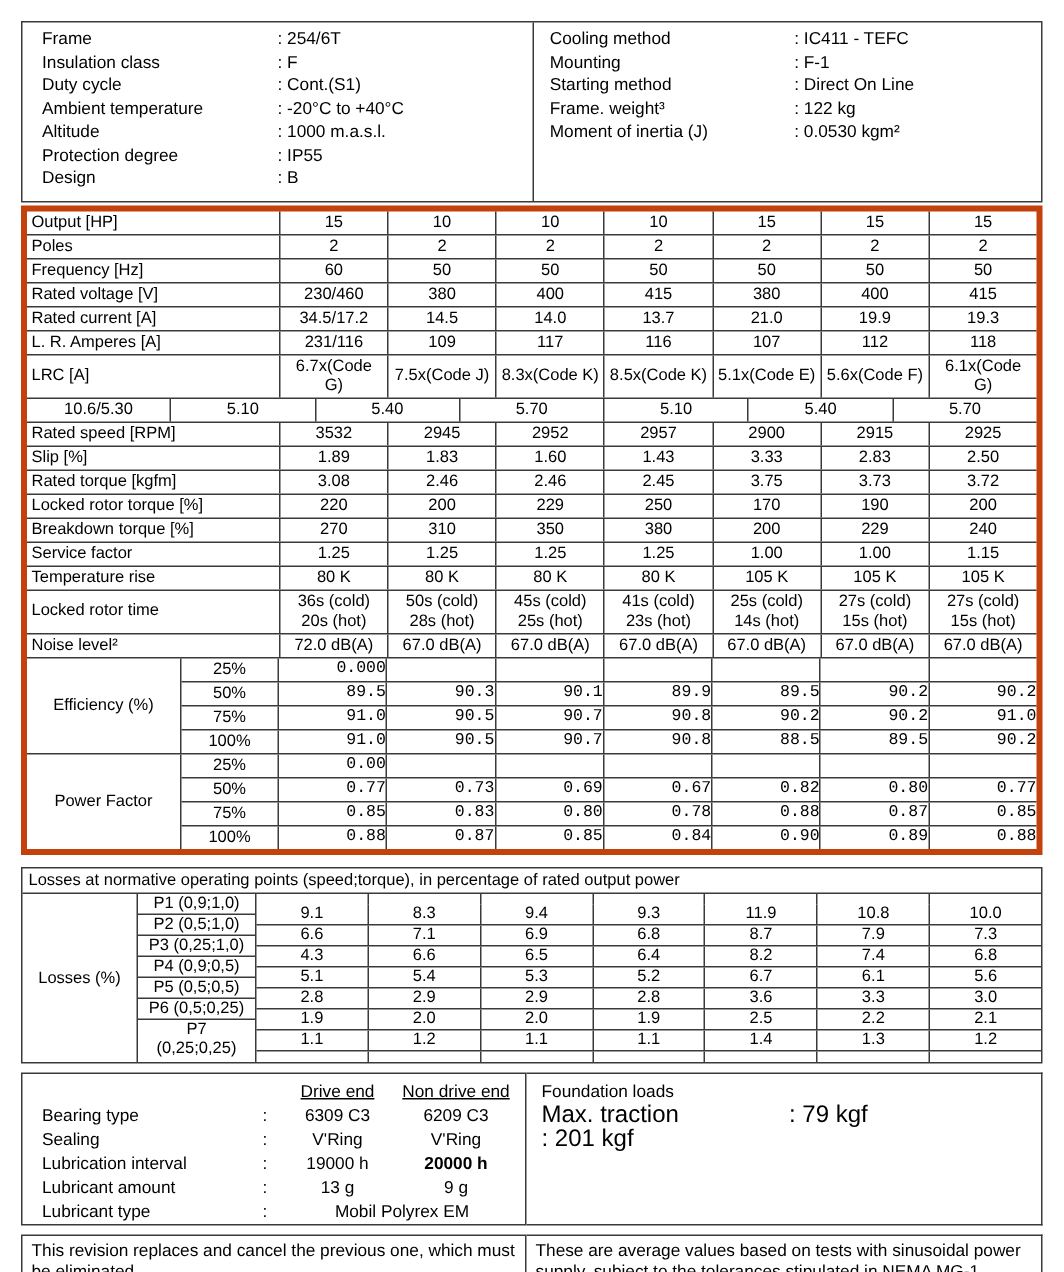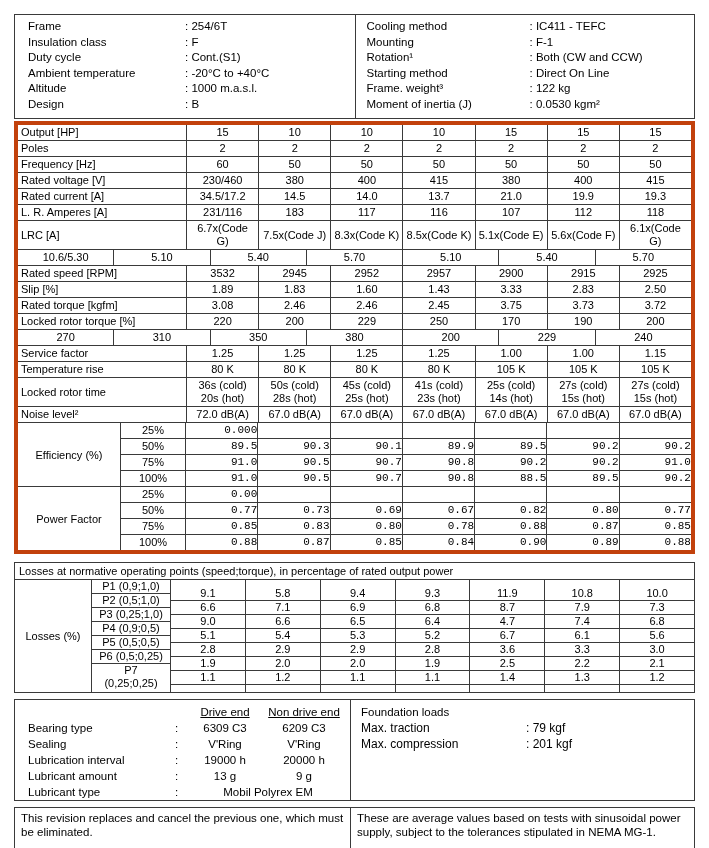--- a/index.html
+++ b/index.html
@@ -89,21 +89,21 @@
     padding: 4px 2px 6px 10px; height: 102px;
   }
   .b-row { display: flex; line-height: 16px; font-size: 11.5px; }
   .b-label { width: 147px; flex: 0 0 auto; }
   .b-colon { width: 14px; flex: 0 0 auto; }
   .b-de { width: 72px; flex: 0 0 auto; text-align: center; }
   .b-nde { width: 86px; flex: 0 0 auto; text-align: center; }
   .b-span { width: 158px; flex: 0 0 auto; text-align: center; }
   .b-underline { text-decoration: underline; }
   .f-title { line-height: 16px; font-size: 11.5px; }
-  .f-row { display: flex; line-height: 16px; font-size: 12px; }
+  .f-row { display: flex; line-height: 16px; font-size: 16px; }
   .f-label { width: 165px; flex: 0 0 auto; }
 
   
   .notes-row { display: flex; margin-top: 6px; }
   .note-box {
     border: 1px solid #3a3a3a; padding: 3px 6px 4px 6px;
     line-height: 14px; font-size: 11.5px; height: 56px;
   }
   .note-box.left { width: 337px; flex: 0 0 auto; }
   .note-box.right { flex: 1; border-left: none; }
@@ -129,36 +129,36 @@
         </div>
         <div class="info-row">
           <div class="info-label">Ambient temperature</div>
           <div class="info-value">: -20°C to +40°C</div>
         </div>
         <div class="info-row">
           <div class="info-label">Altitude</div>
           <div class="info-value">: 1000 m.a.s.l.</div>
         </div>
         <div class="info-row">
+          <div class="info-label">Protection degree</div>
+          <div class="info-value">: IP55</div>
+        </div>
+        <div class="info-row">
           <div class="info-label">Design</div>
           <div class="info-value">: B</div>
         </div>
       </div>
     <div class="info-col right" id="info-right">
         <div class="info-row">
           <div class="info-label">Cooling method</div>
           <div class="info-value">: IC411 - TEFC</div>
         </div>
         <div class="info-row">
           <div class="info-label">Mounting</div>
           <div class="info-value">: F-1</div>
-        </div>
-        <div class="info-row">
-          <div class="info-label">Rotation¹</div>
-          <div class="info-value">: Both (CW and CCW)</div>
         </div>
         <div class="info-row">
           <div class="info-label">Starting method</div>
           <div class="info-value">: Direct On Line</div>
         </div>
         <div class="info-row">
           <div class="info-label">Frame. weight³</div>
           <div class="info-value">: 122 kg</div>
         </div>
         <div class="info-row">
@@ -215,21 +215,21 @@
         <div class="t-cell">14.5</div>
         <div class="t-cell">14.0</div>
         <div class="t-cell">13.7</div>
         <div class="t-cell">21.0</div>
         <div class="t-cell">19.9</div>
         <div class="t-cell">19.3</div>
       </div>
       <div class="t-row">
         <div class="t-label">L. R. Amperes [A]</div>
         <div class="t-cell">231/116</div>
-        <div class="t-cell">183</div>
+        <div class="t-cell">109</div>
         <div class="t-cell">117</div>
         <div class="t-cell">116</div>
         <div class="t-cell">107</div>
         <div class="t-cell">112</div>
         <div class="t-cell">118</div>
       </div>
       <div class="t-row">
         <div class="t-label">LRC [A]</div>
         <div class="t-cell">6.7x(Code
 G)</div>
@@ -284,20 +284,21 @@
         <div class="t-label">Locked rotor torque [%]</div>
         <div class="t-cell">220</div>
         <div class="t-cell">200</div>
         <div class="t-cell">229</div>
         <div class="t-cell">250</div>
         <div class="t-cell">170</div>
         <div class="t-cell">190</div>
         <div class="t-cell">200</div>
       </div>
       <div class="t-row">
+        <div class="t-label">Breakdown torque [%]</div>
         <div class="t-cell">270</div>
         <div class="t-cell">310</div>
         <div class="t-cell">350</div>
         <div class="t-cell">380</div>
         <div class="t-cell">200</div>
         <div class="t-cell">229</div>
         <div class="t-cell">240</div>
       </div>
       <div class="t-row">
         <div class="t-label">Service factor</div>
@@ -457,42 +458,42 @@
             <div class="lv-cell"></div>
             <div class="lv-cell"></div>
             <div class="lv-cell"></div>
             <div class="lv-cell"></div>
             <div class="lv-cell"></div>
             <div class="lv-cell"></div>
             <div class="lv-cell"></div>
           </div>
           <div class="lv-row">
             <div class="lv-cell">9.1</div>
-            <div class="lv-cell">5.8</div>
+            <div class="lv-cell">8.3</div>
             <div class="lv-cell">9.4</div>
             <div class="lv-cell">9.3</div>
             <div class="lv-cell">11.9</div>
             <div class="lv-cell">10.8</div>
             <div class="lv-cell">10.0</div>
           </div>
           <div class="lv-row">
             <div class="lv-cell">6.6</div>
             <div class="lv-cell">7.1</div>
             <div class="lv-cell">6.9</div>
             <div class="lv-cell">6.8</div>
             <div class="lv-cell">8.7</div>
             <div class="lv-cell">7.9</div>
             <div class="lv-cell">7.3</div>
           </div>
           <div class="lv-row">
-            <div class="lv-cell">9.0</div>
+            <div class="lv-cell">4.3</div>
             <div class="lv-cell">6.6</div>
             <div class="lv-cell">6.5</div>
             <div class="lv-cell">6.4</div>
-            <div class="lv-cell">4.7</div>
+            <div class="lv-cell">8.2</div>
             <div class="lv-cell">7.4</div>
             <div class="lv-cell">6.8</div>
           </div>
           <div class="lv-row">
             <div class="lv-cell">5.1</div>
             <div class="lv-cell">5.4</div>
             <div class="lv-cell">5.3</div>
             <div class="lv-cell">5.2</div>
             <div class="lv-cell">6.7</div>
             <div class="lv-cell">6.1</div>
@@ -556,21 +557,21 @@
           <div class="b-row">
             <div class="b-label" style="display: inline-block;">Sealing</div>
             <div class="b-colon" style="display: inline-block;">:</div>
             <div class="b-de" style="display: inline-block;">V'Ring</div>
             <div class="b-nde" style="display: inline-block;">V'Ring</div>
           </div>
           <div class="b-row">
             <div class="b-label" style="display: inline-block;">Lubrication interval</div>
             <div class="b-colon" style="display: inline-block;">:</div>
             <div class="b-de" style="display: inline-block; text-align: center;">19000 h</div>
-            <div class="b-nde" style="display: inline-block;">20000 h</div>
+            <div class="b-nde" style="display: inline-block; font-weight: bold;">20000 h</div>
           </div>
           <div class="b-row">
             <div class="b-label" style="display: inline-block;">Lubricant amount</div>
             <div class="b-colon" style="display: inline-block;">:</div>
             <div class="b-de" style="display: inline-block;">13 g</div>
             <div class="b-nde" style="display: inline-block;">9 g</div>
           </div>
           <div class="b-row">
             <div class="b-label" style="display: inline-block;">Lubricant type</div>
             <div class="b-colon" style="display: inline-block;">:</div>
@@ -579,21 +580,20 @@
         </div>
     </div>
     <div class="foundation-box">
       <div class="f-title">Foundation loads</div>
       <div id="foundation-rows">
           <div class="f-row">
             <div class="f-label">Max. traction</div>
             <div class="f-value">: 79 kgf</div>
           </div>
           <div class="f-row">
-            <div class="f-label">Max. compression</div>
             <div class="f-value">: 201 kgf</div>
           </div>
         </div>
     </div>
   </div>
 
   <div class="notes-row">
     <div class="note-box left">
       <div>This revision replaces and cancel the previous one, which must be eliminated.</div>
 

